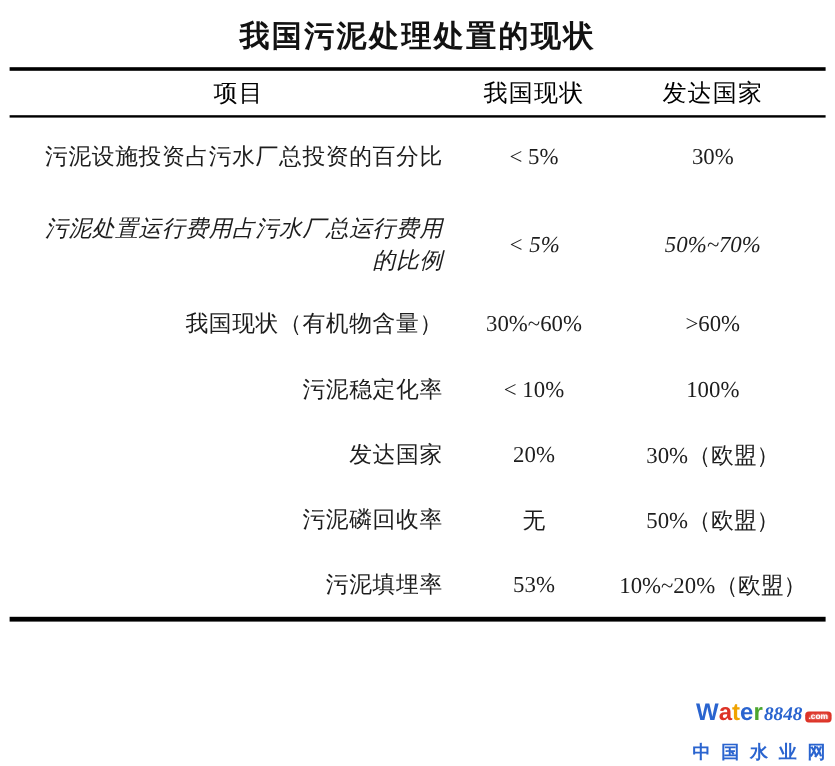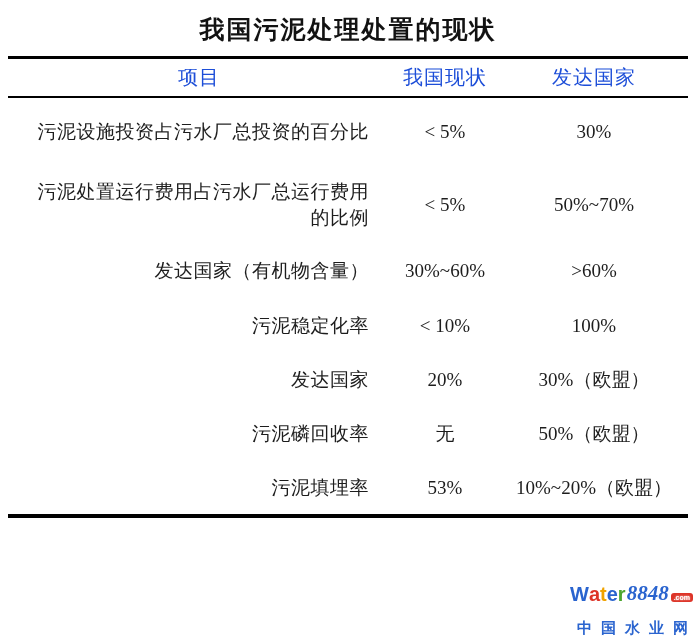--- a/index.html
+++ b/index.html
@@ -39,32 +39,32 @@
   thead tr {
     height: 39px;
     border-bottom: 2px solid #000;
   }
   th {
     font-weight: 400;
     font-size: 20px;
     letter-spacing: 1px;
     text-align: center;
     vertical-align: middle;
-    color: #1d4ed8;
+    color: #000000;
   }
   td {
     text-align: center;
     vertical-align: middle;
     font-size: 19px;
     color: #1d1d1d;
     padding: 0;
   }
   td.cell-item { padding: 0 21px; line-height: 1.35; letter-spacing: 0.5px; text-align: right; }
   tbody tr:nth-child(1) { height: 70px; }
-  tbody tr:nth-child(2) { height: 77px; }
+  tbody tr:nth-child(2) { height: 77px; font-style: italic; }
   tbody tr:nth-child(3) { height: 55px; }
   tbody tr:nth-child(4) { height: 54px; }
   tbody tr:nth-child(5) { height: 54px; }
   tbody tr:nth-child(6) { height: 55px; }
   tbody tr:nth-child(7) { height: 54px; }
   tbody tr:nth-child(8) { height: 54px; }
   tbody tr:nth-child(9) { height: 51px; font-style: italic; }
   .watermark {
     position: absolute;
     right: 3px;
@@ -79,21 +79,21 @@
     align-items: flex-end;
     justify-content: flex-end;
     font-weight: 700;
     font-size: 20px;
     text-shadow: 0 0 2px #ffffff;
   }
   .wm-letter { display: inline-block; }
   .wm-number {
     font-style: italic;
     font-family: "Liberation Serif", "DejaVu Serif", serif;
-    font-size: 21px;
+    font-size: 16px;
     margin-left: 1px;
   }
   .wm-badge {
     font-style: normal;
     font-size: 7px;
     font-weight: 700;
     color: #ffffff;
     border-radius: 3px;
     padding: 1px 3px;
     margin-left: 2px;
@@ -135,21 +135,21 @@
         <td class="cell-item">污泥设施投资占污水厂总投资的百分比</td>
         <td>&lt; 5%</td>
         <td>30%</td>
       </tr>
       <tr>
         <td class="cell-item">污泥处置运行费用占污水厂总运行费用的比例</td>
         <td>&lt; 5%</td>
         <td>50%~70%</td>
       </tr>
       <tr>
-        <td class="cell-item">发达国家（有机物含量）</td>
+        <td class="cell-item">我国现状（有机物含量）</td>
         <td>30%~60%</td>
         <td>&gt;60%</td>
       </tr>
       <tr>
         <td class="cell-item">污泥稳定化率</td>
         <td>&lt; 10%</td>
         <td>100%</td>
       </tr>
       <tr>
         <td class="cell-item">发达国家</td>

